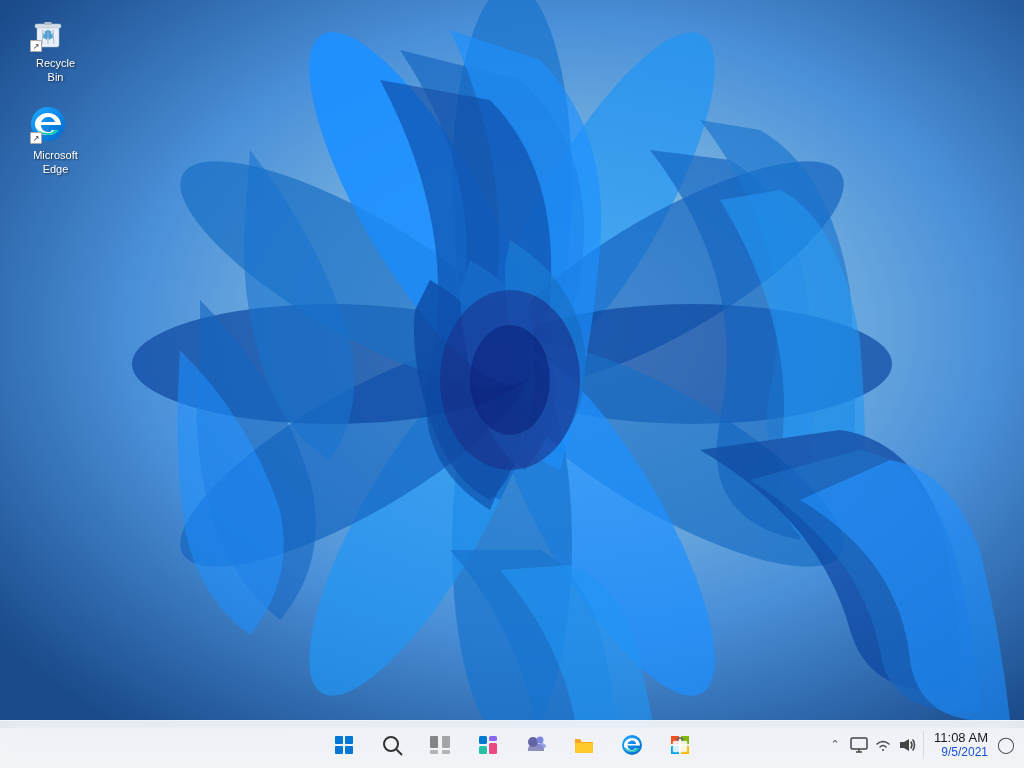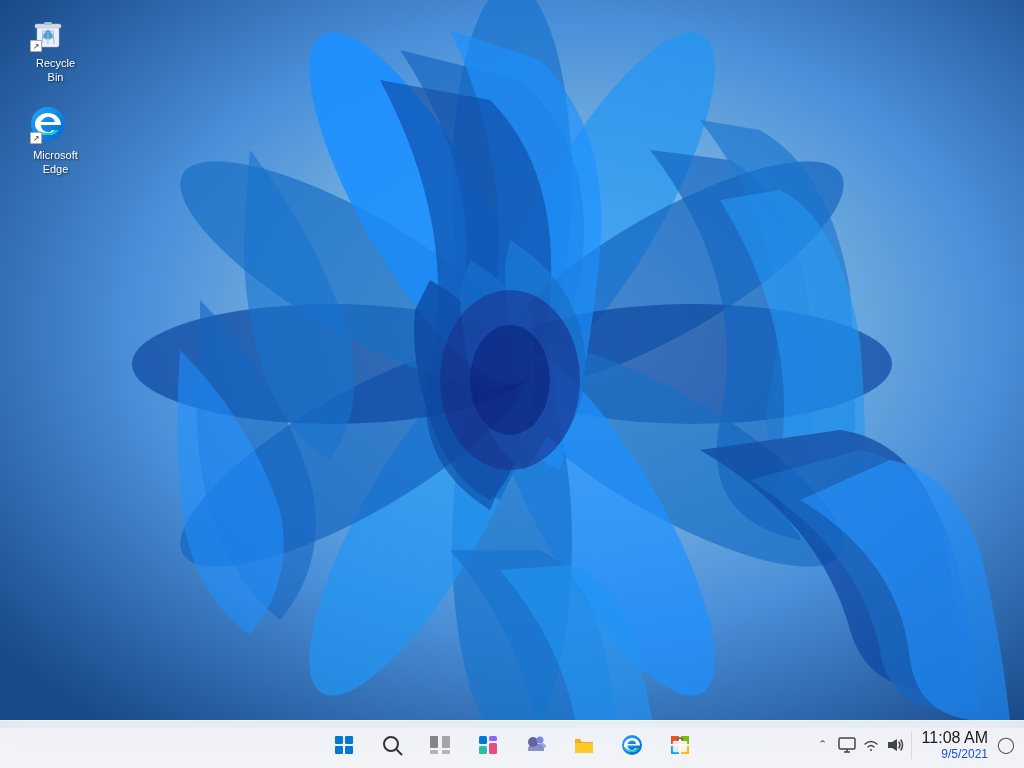--- a/index.html
+++ b/index.html
@@ -131,21 +131,21 @@
 
     .clock-area {
       display: flex;
       flex-direction: column;
       align-items: flex-end;
       cursor: pointer;
       padding: 0 4px;
     }
 
     .clock-time {
-      font-size: 16px;
+      font-size: 13px;
       font-weight: 400;
       color: #1a1a1a;
     }
 
     .clock-date {
       font-size: 12px;
       color: #1d4ed8;
     }
 
     

